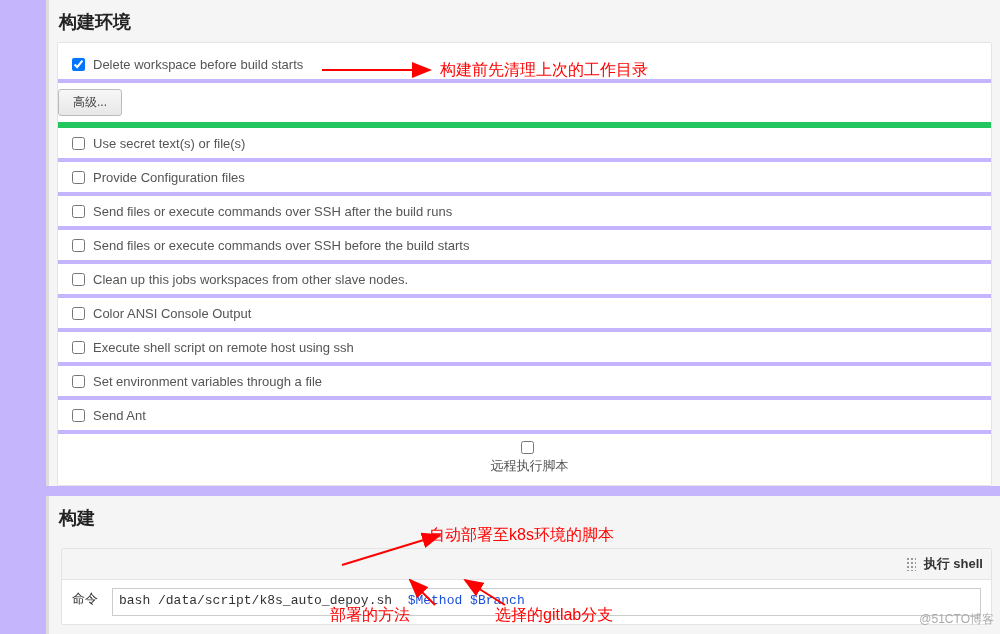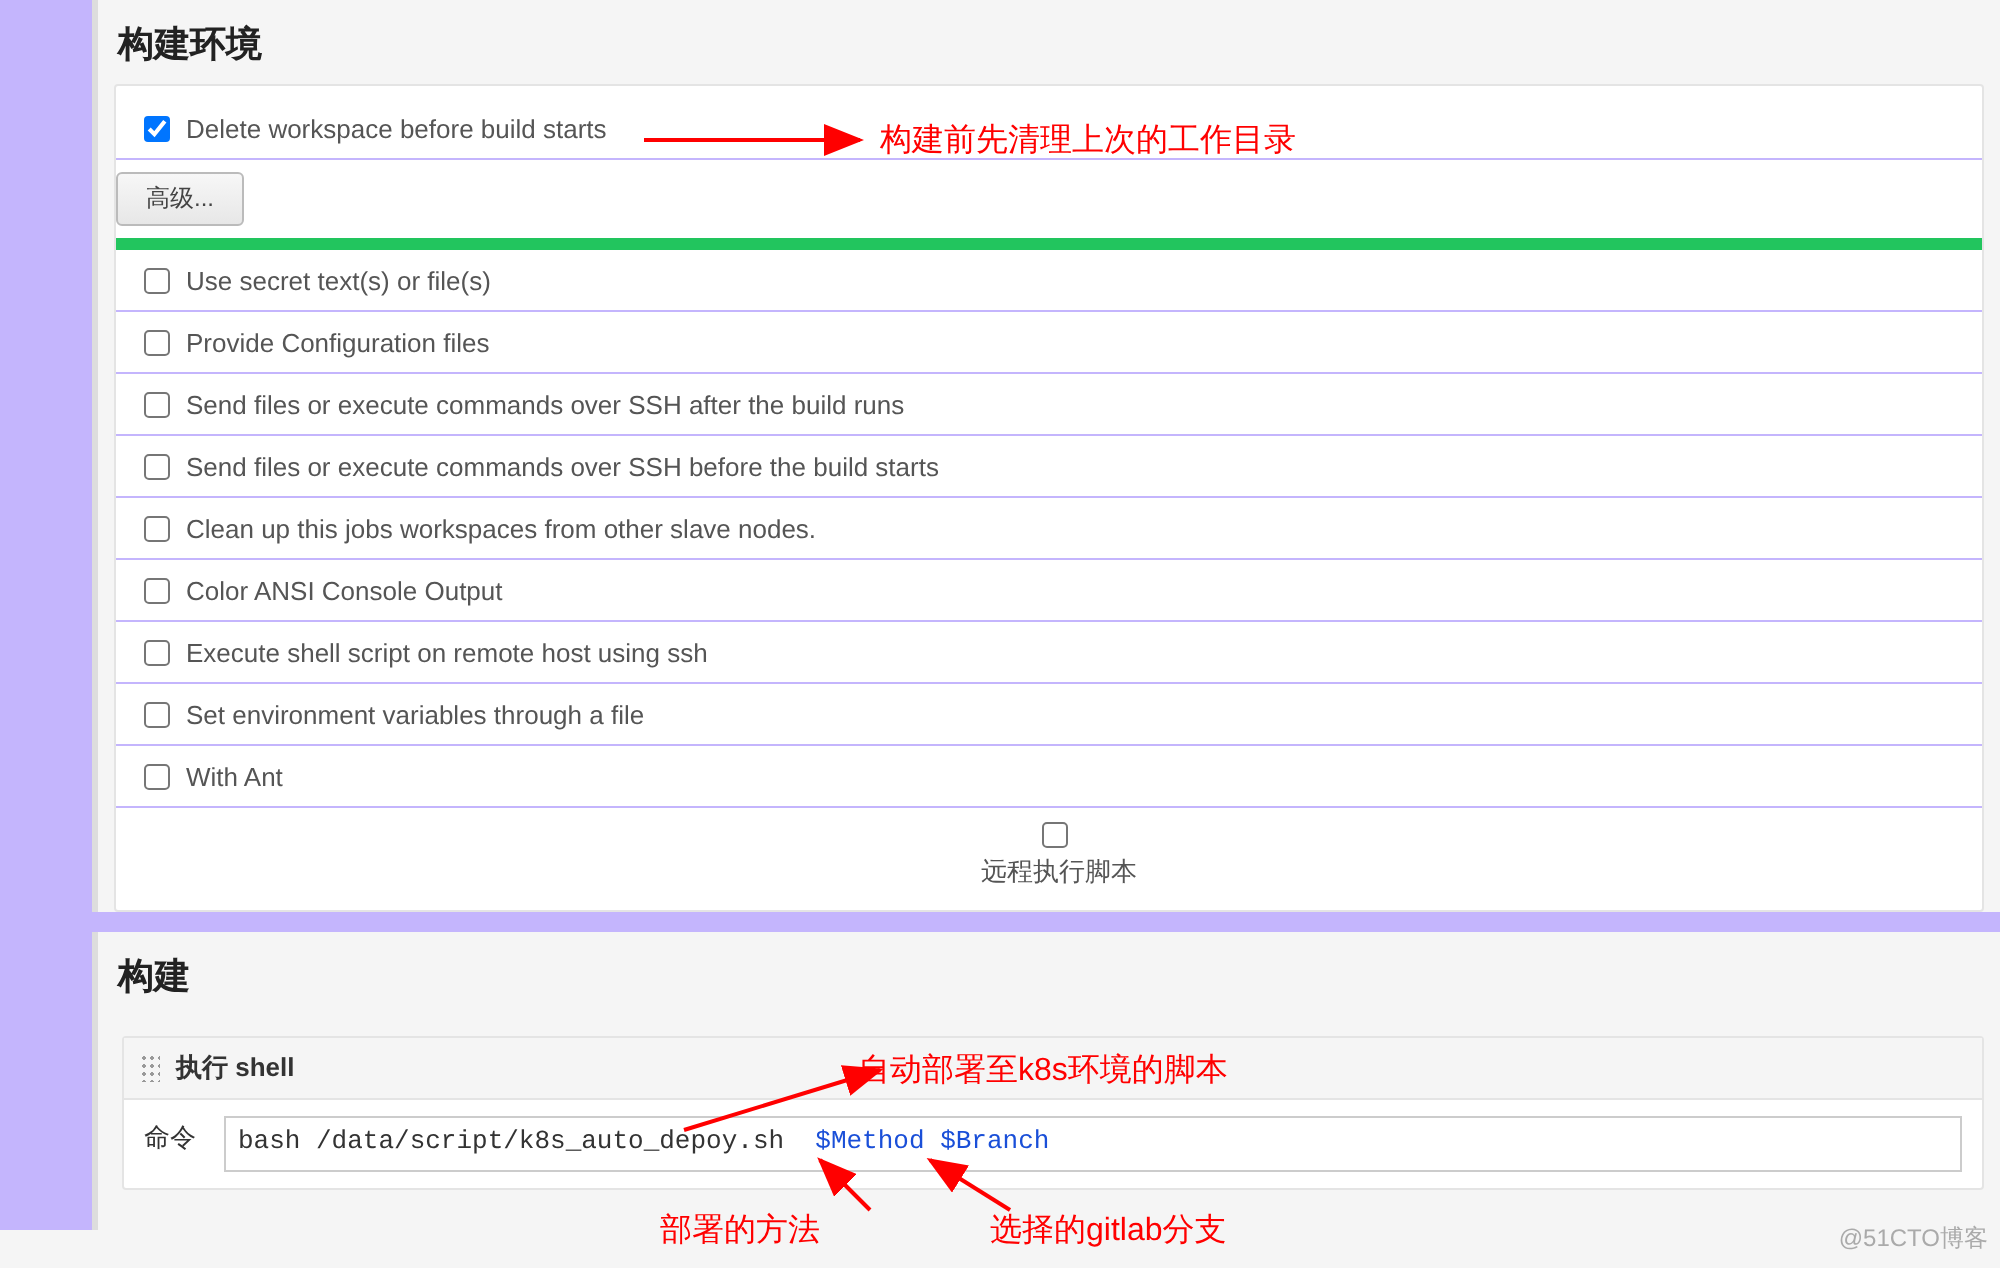--- a/index.html
+++ b/index.html
@@ -33,21 +33,21 @@
   }
   .inner-box {
     background: #fff;
     border: 1px solid #e4e4e4;
     margin: 0 8px 10px 8px;
     border-radius: 2px;
     padding: 6px 0;
   }
   .check-row {
     padding: 4px 0 4px 10px;
-    border-bottom: 1px solid #c4b5fd;
+    border-bottom: 4px solid #c4b5fd;
     display: flex;
     align-items: center;
     color: #555;
     font-size: 13px;
     min-height: 22px;
   }
   .check-row:last-child { border-bottom: none; flex-direction: column; }
   .check-row input[type="checkbox"] {
     margin-right: 8px;
   }
@@ -73,20 +73,21 @@
     border-radius: 2px;
   }
   .shell-header {
     background: #f5f5f5;
     border-bottom: 1px solid #e4e4e4;
     padding: 6px 8px;
     font-size: 13px;
     font-weight: bold;
     display: flex;
     align-items: center;
+    justify-content: flex-end;
   }
   .drag-handle {
     display: inline-block;
     width: 10px;
     height: 14px;
     margin-right: 8px;
     background-image: radial-gradient(#999 1px, transparent 1px);
     background-size: 4px 4px;
   }
   .shell-body {
@@ -175,21 +176,21 @@
       <div class="check-row">
         <input type="checkbox" style="">
         <span>Execute shell script on remote host using ssh</span>
       </div>
       <div class="check-row">
         <input type="checkbox" style="">
         <span>Set environment variables through a file</span>
       </div>
       <div class="check-row">
         <input type="checkbox" style="">
-        <span>With Ant</span>
+        <span>Send Ant</span>
       </div>
       <div class="check-row">
         <input type="checkbox" style="">
         <span>远程执行脚本</span>
       </div>
     </div>
   </div>
 
   <div class="section" style="padding-bottom:20px;">
     <div class="section-title">构建</div>

